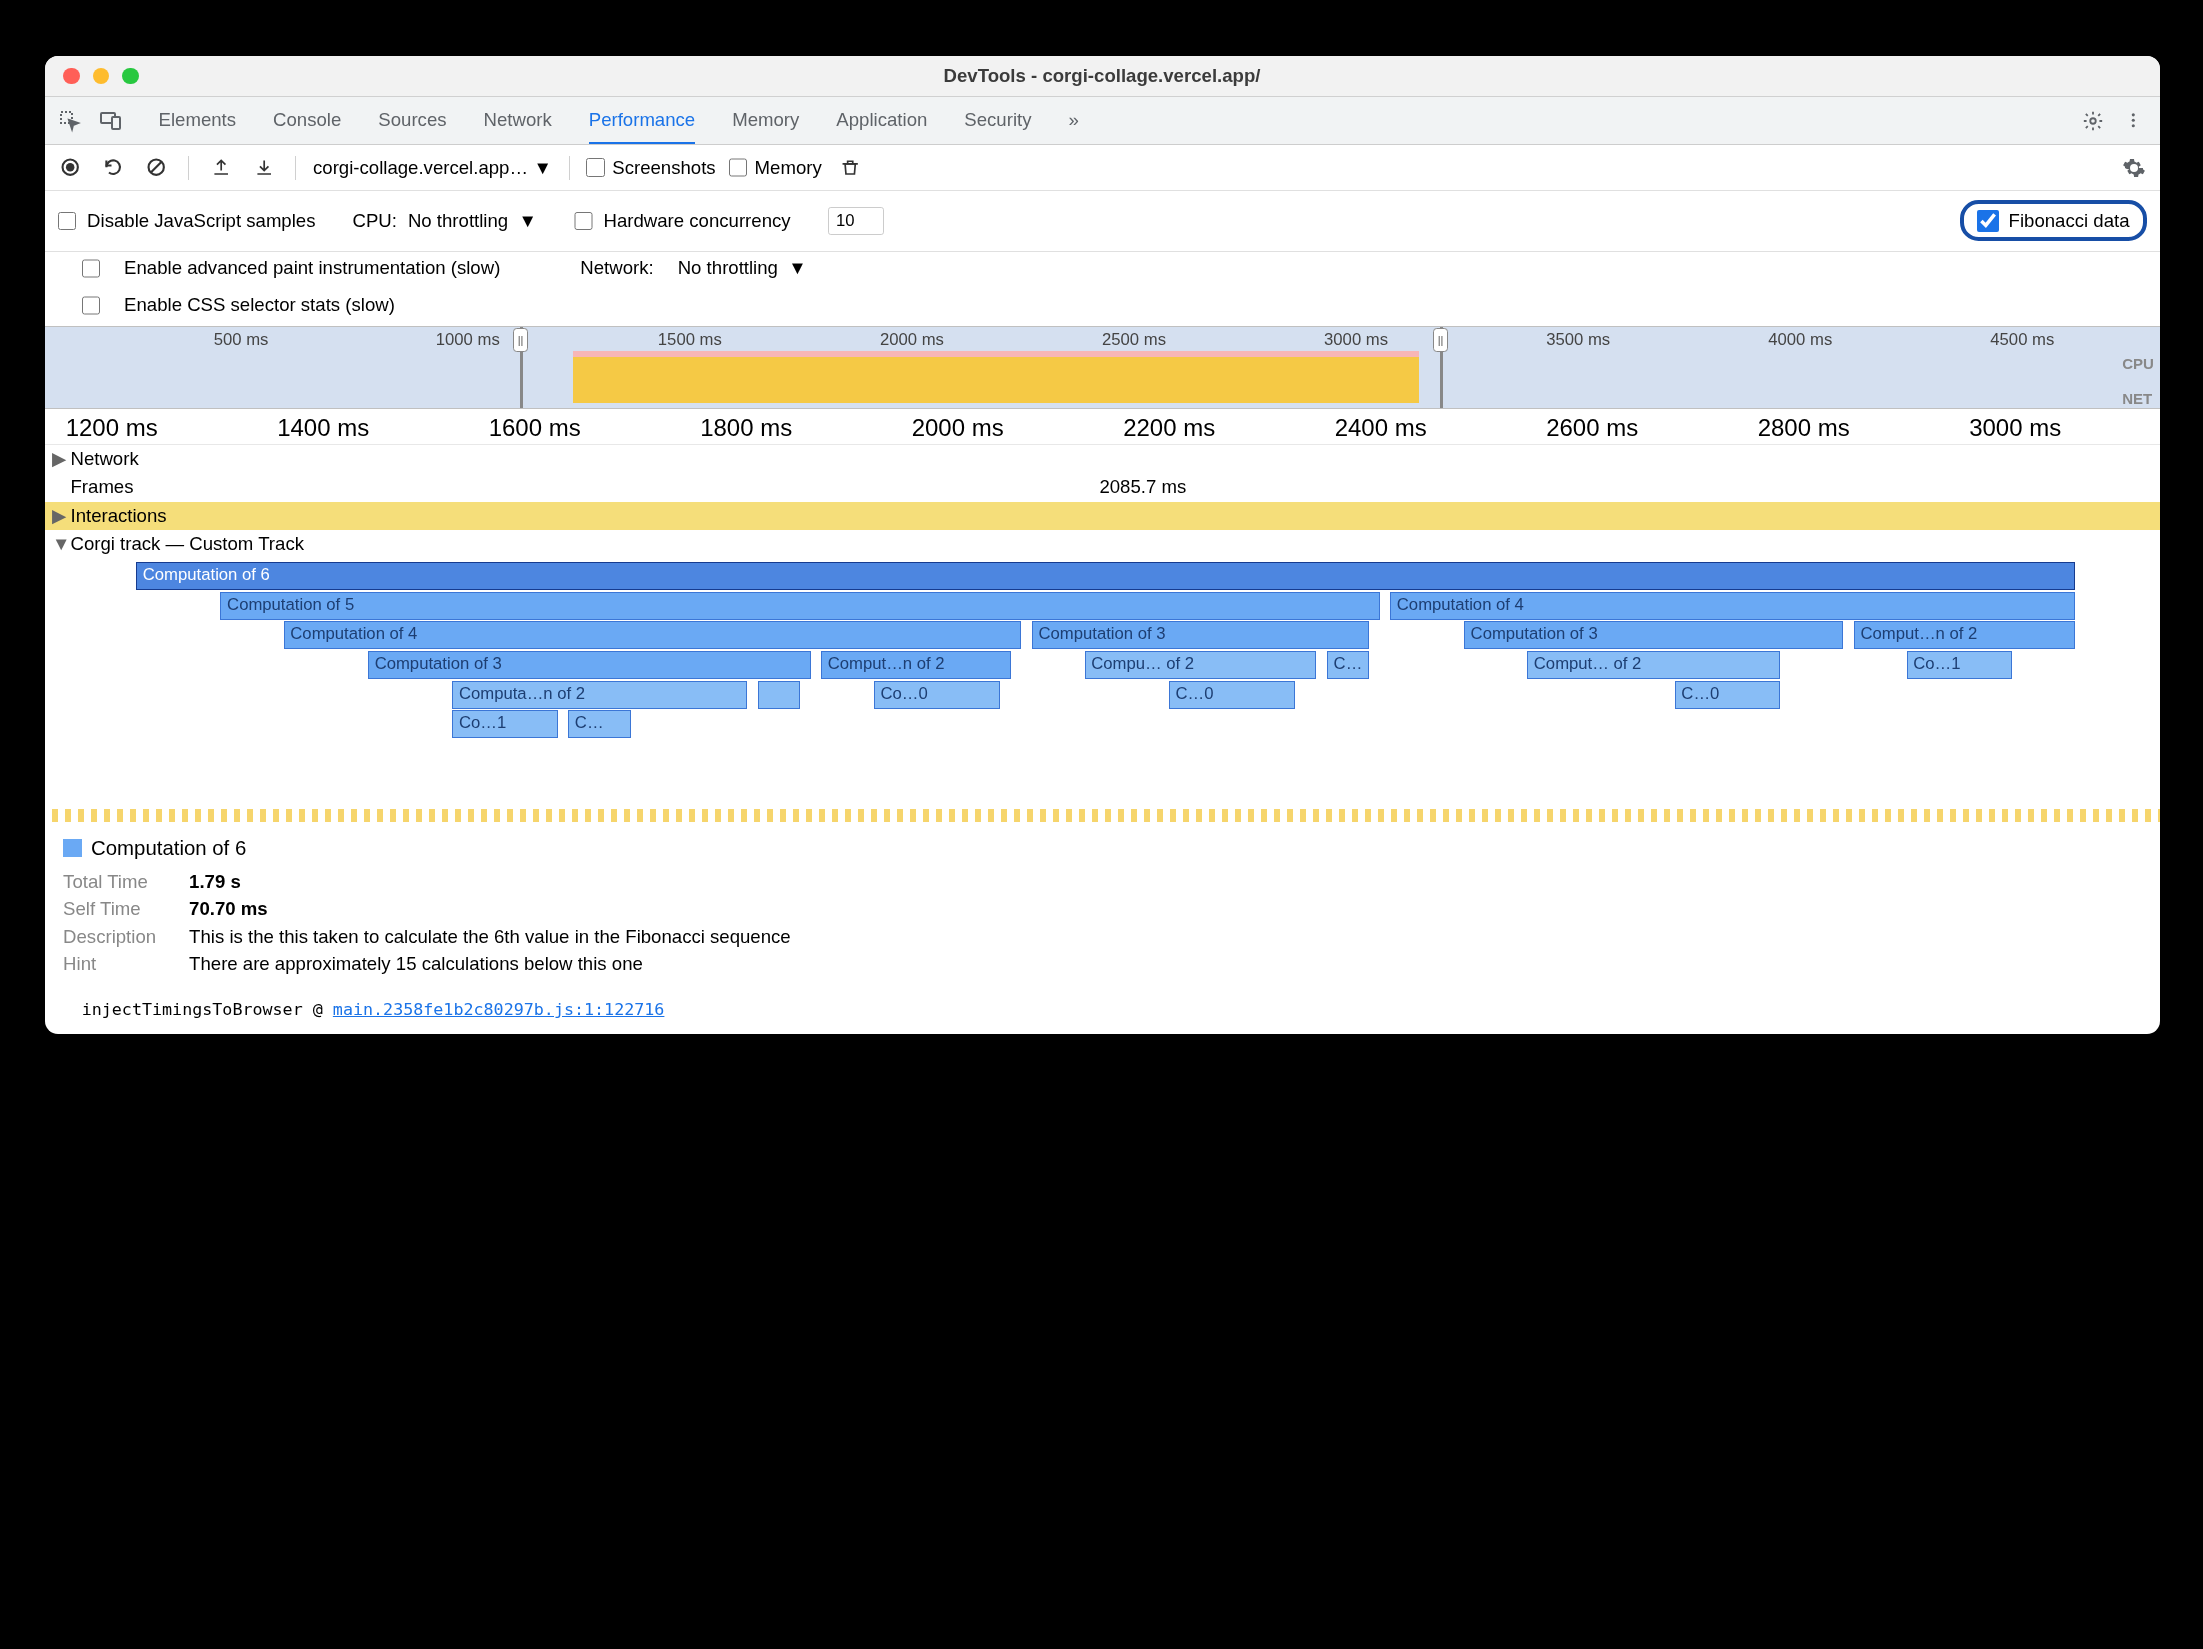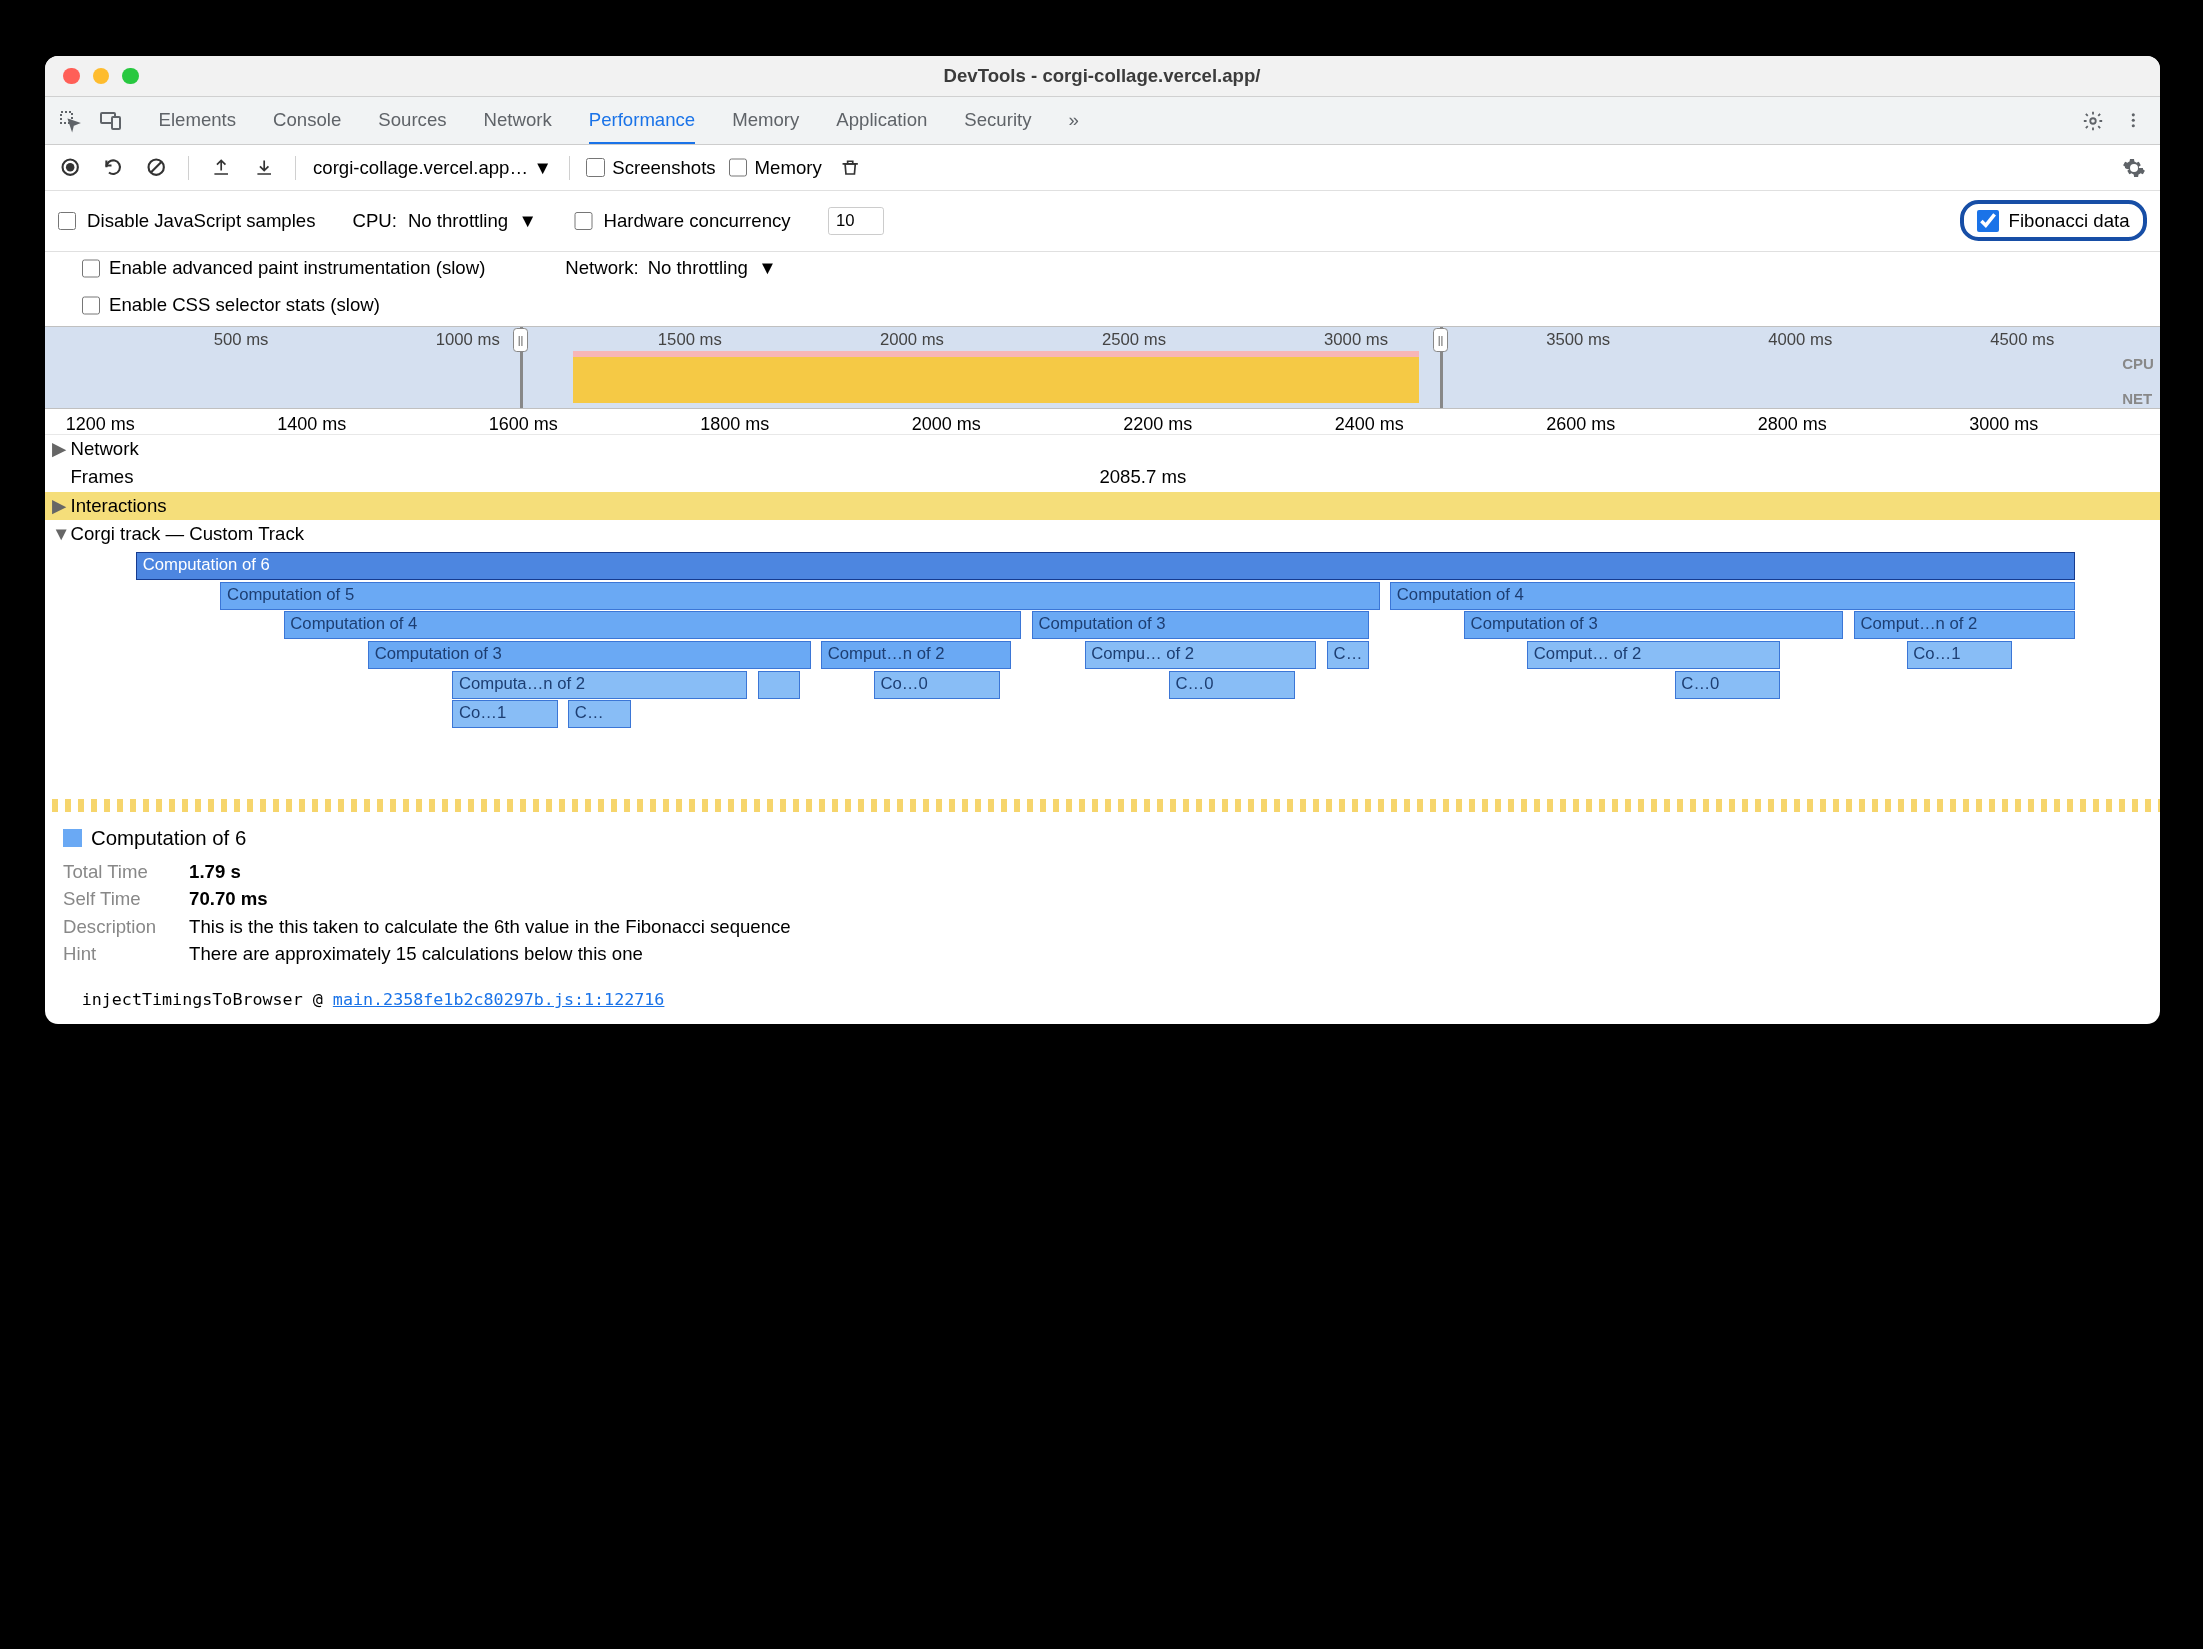--- a/index.html
+++ b/index.html
@@ -86,42 +86,42 @@
   border: 4.6px solid #174ea6;
   border-radius: 18.6px;
   padding: 5.6px 13px;
   display: flex;
   align-items: center;
   gap: 9.3px;
 }
 .ext-highlight input { width: 22px; height: 22px; accent-color: #1a73e8; }
 
 .options-row2, .options-row3 { padding: 5.6px 13px 9.3px; display: flex; gap: 56px; font-size: 18.6px; }
-.options-row2 .opt-group, .options-row3 .opt-group { display: flex; align-items: center; gap: 9px; padding-left: 24px; }
+.options-row2 .opt-group, .options-row3 .opt-group { display: flex; align-items: center; gap: 24px; padding-left: 24px; }
 
 .overview {
   position: relative;
   height: 83px;
   background: #d5e0f0;
   border-top: 0.9px solid #c0c0c0;
   border-bottom: 0.9px solid #c0c0c0;
 }
 .overview .tick { position: absolute; top: 3.7px; font-size: 16.7px; color: #444; }
 .overview .handle { position: absolute; top: 0; bottom: 0; width: 2.8px; background: #888; }
 .overview .handle .grip { width: 15px; height: 24px; background: #fff; border: 1.9px solid #888; border-radius: 3.7px; position: absolute; left: -7.4px; top: 1.9px; display: flex; align-items: center; justify-content: center; font-size: 11px; color: #555; }
 .overview .activity { position: absolute; top: 30px; height: 46px; background: #f5c945; }
 .overview .activity-top { position: absolute; top: 24px; height: 7.4px; background: #f7b6b6; }
 .overview .labels-right { position: absolute; right: 5.6px; top: 28px; font-size: 15px; color: #888; font-weight: 600; }
 .overview .labels-right div { margin-bottom: 18.6px; }
 
 .timeline-ruler {
-  height: 26px;
+  height: 36px;
   display: flex;
   position: relative;
-  font-size: 18px;
+  font-size: 24px;
   border-bottom: 0.9px solid #e8e8e8;
 }
 .timeline-ruler .tick { position: absolute; top: 5.6px; }
 
 .track-row { display: flex; align-items: center; padding: 1.9px 7.4px; font-size: 18.6px; min-height: 28px; }
 .track-row .expand { width: 13px; color: #666; margin-right: 5.6px; }
 .track-interactions { background: #f5de7a; }
 .track-name { font-size: 18.6px; }
 
 .frames-row { display: flex; align-items: center; padding: 3.7px 7.4px; font-size: 18.6px; }

